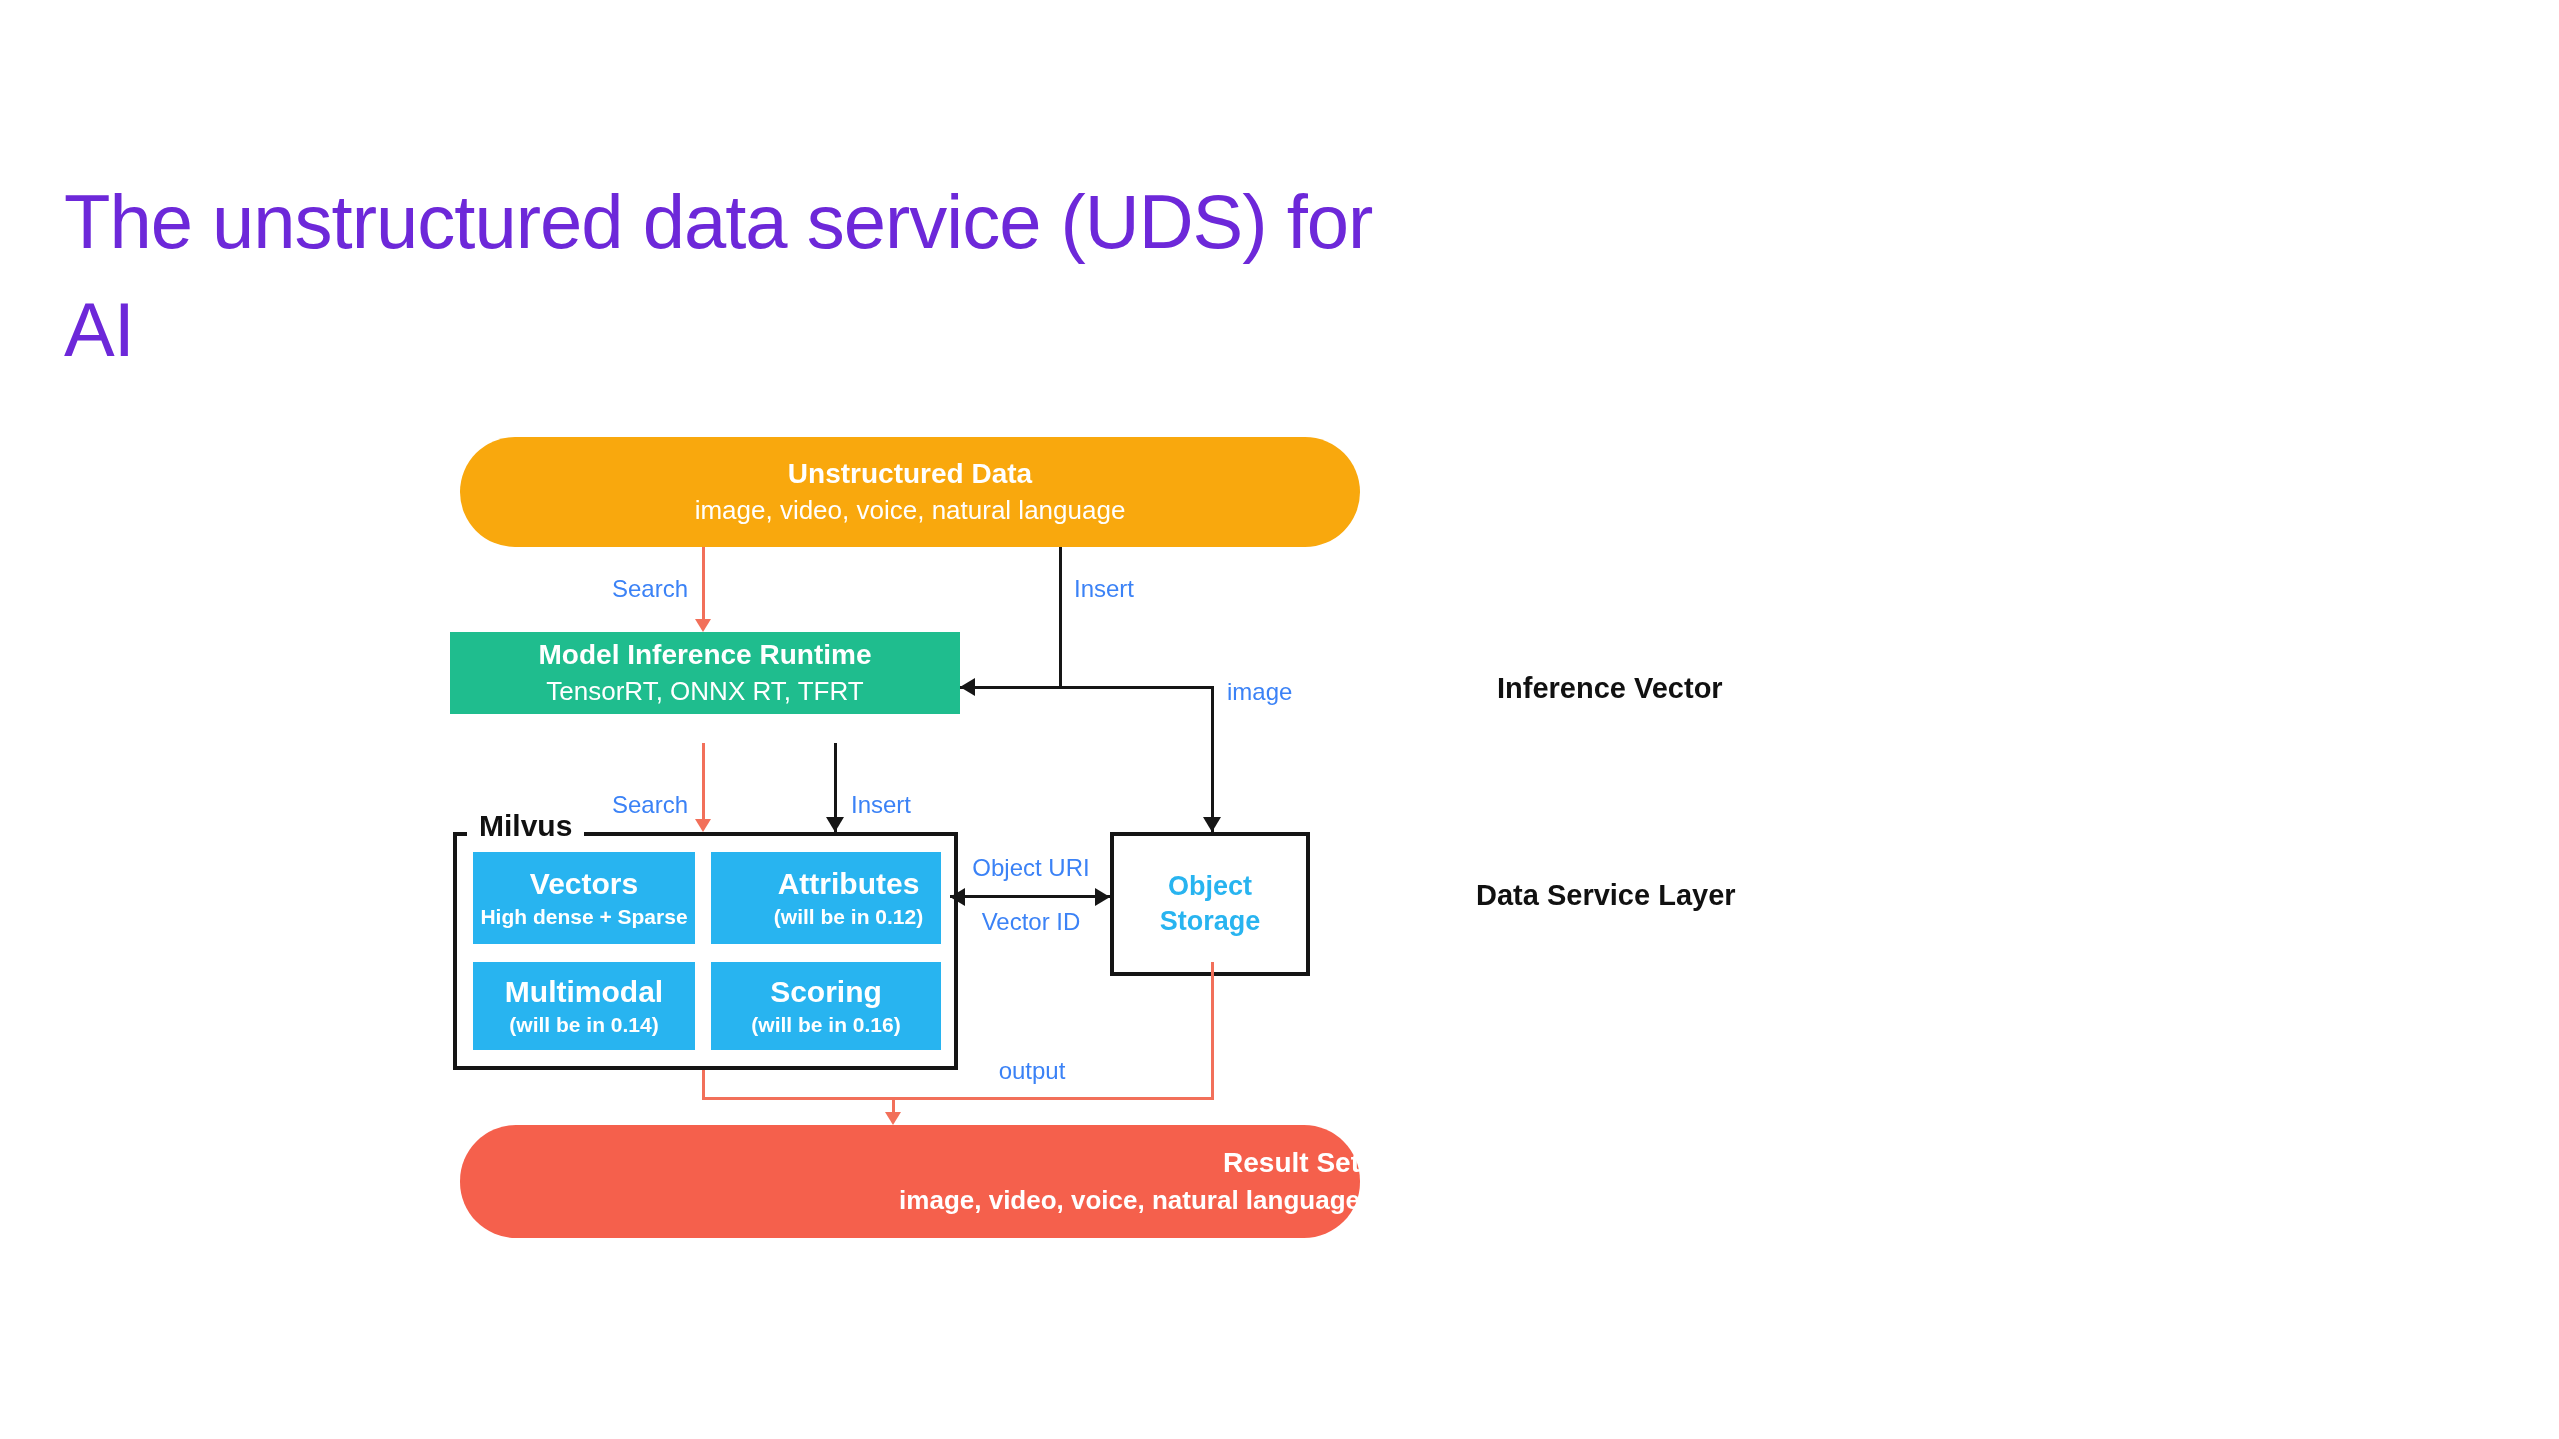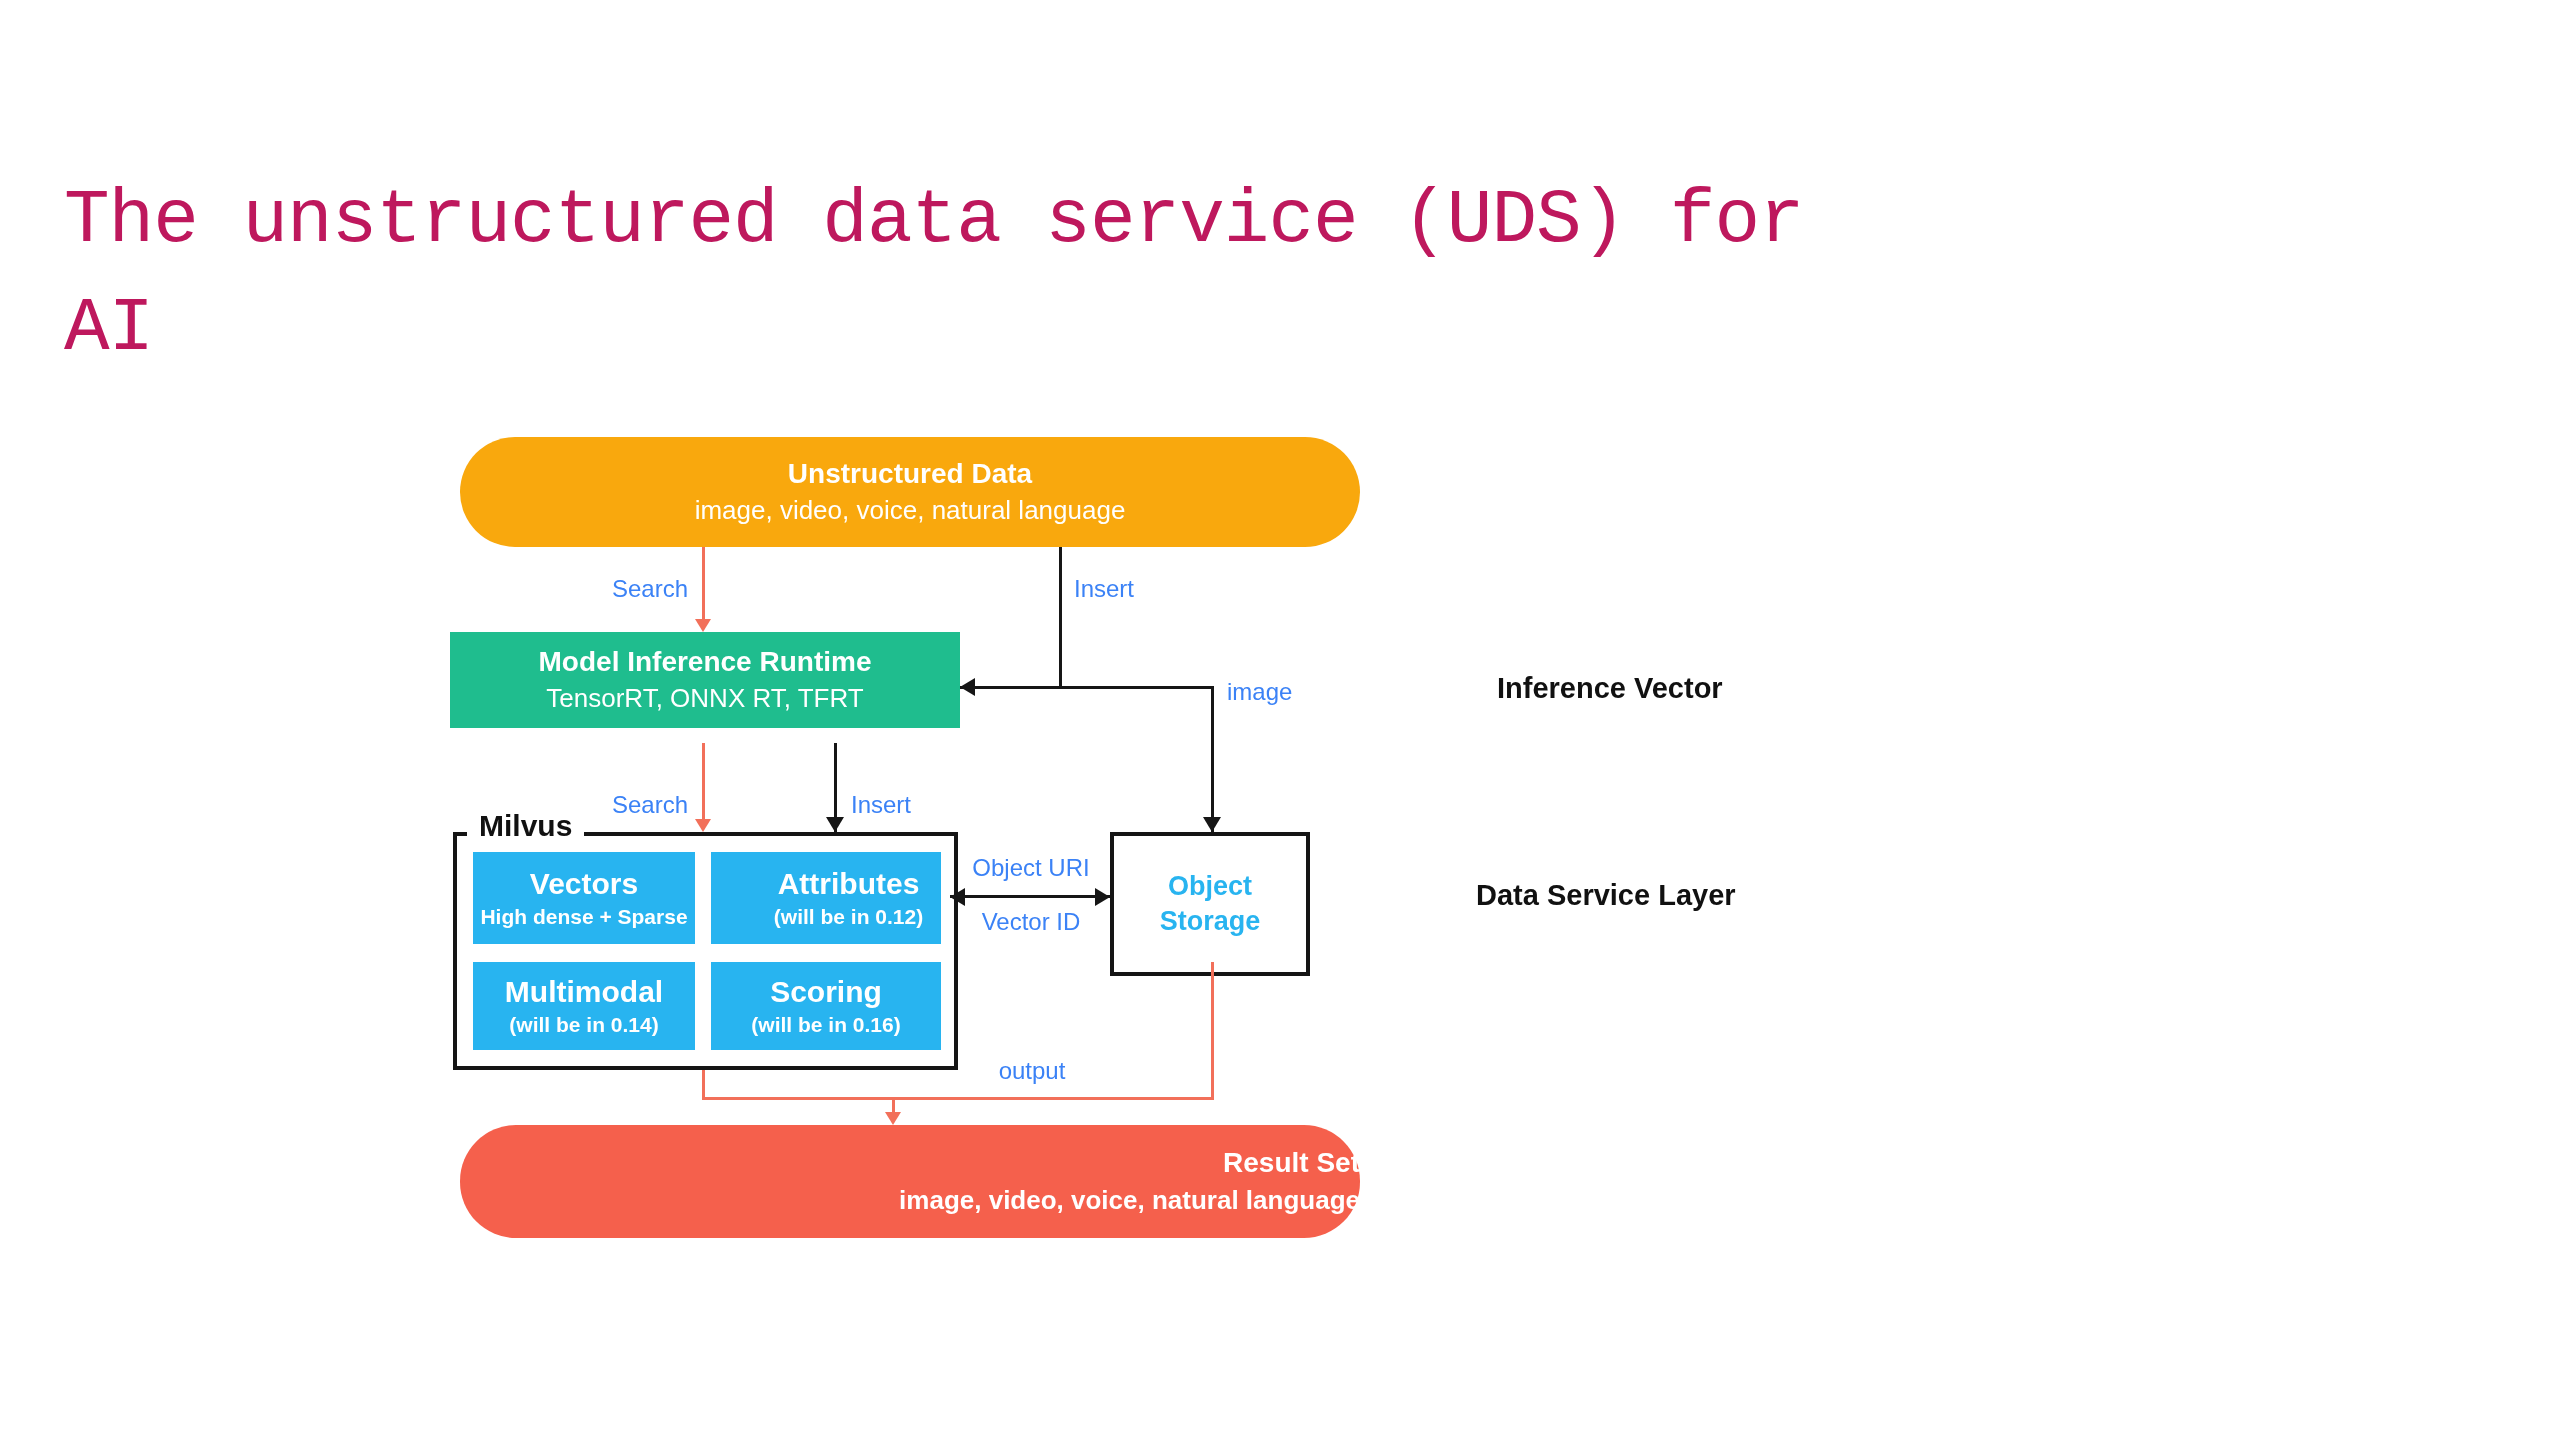--- a/index.html
+++ b/index.html
@@ -4,32 +4,32 @@
 <style>
   html,body{margin:0;padding:0;background:#ffffff;}
   .canvas{
     position:relative;width:2559px;height:1439px;background:#ffffff;
     font-family:"Liberation Sans",sans-serif;overflow:hidden;
   }
   
   .slide-title{
     position:absolute;left:64px;top:168px;width:1900px;
     font-size:76px;font-weight:300;letter-spacing:-1px;
-    line-height:1.42;color:#be185d;
-    font-family:Liberation Mono, monospace;
+    line-height:1.42;color:#6d28d9;
+    font-family:Liberation Sans, sans-serif;
   }
   
   .node{position:absolute;display:flex;flex-direction:column;
         align-items:center;justify-content:center;text-align:center;
         box-sizing:border-box;color:#fff;}
   .node .t{font-weight:bold;font-size:28px;line-height:1.3;}
   .node .s{font-size:26px;line-height:1.3;margin-top:2px;}
   .pill{border-radius:56px;}
   .orange{left:460px;top:437px;width:900px;height:110px;background:#F9A80D;}
-  .green{left:450px;top:632px;width:510px;height:96px;background:#1FBD8E;}
+  .green{left:450px;top:632px;width:510px;height:82px;background:#1FBD8E;}
   .coral{left:460px;top:1125px;width:900px;height:113px;background:#F5604C;align-items:flex-end;}
   .coral .s{font-weight:bold;}
   
   .milvus{position:absolute;left:453px;top:832px;width:505px;height:238px;
           border:4px solid #151515;box-sizing:border-box;background:#fff;}
   .milvus-label{position:absolute;left:10px;top:-27px;background:#fff;
           padding:0 12px;font-size:30px;font-weight:bold;color:#111;}
   .cell{position:absolute;background:#28B4F0;color:#fff;display:flex;
         flex-direction:column;align-items:center;justify-content:center;
         text-align:center;box-sizing:border-box;}

